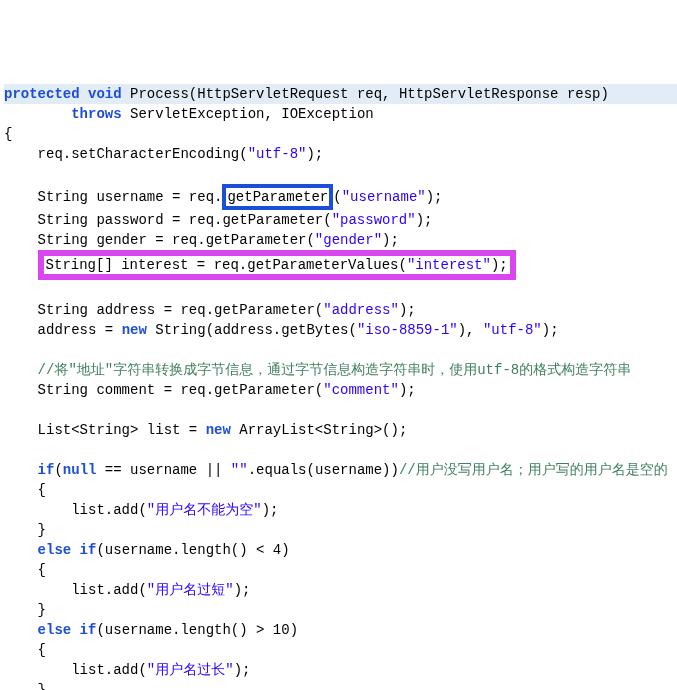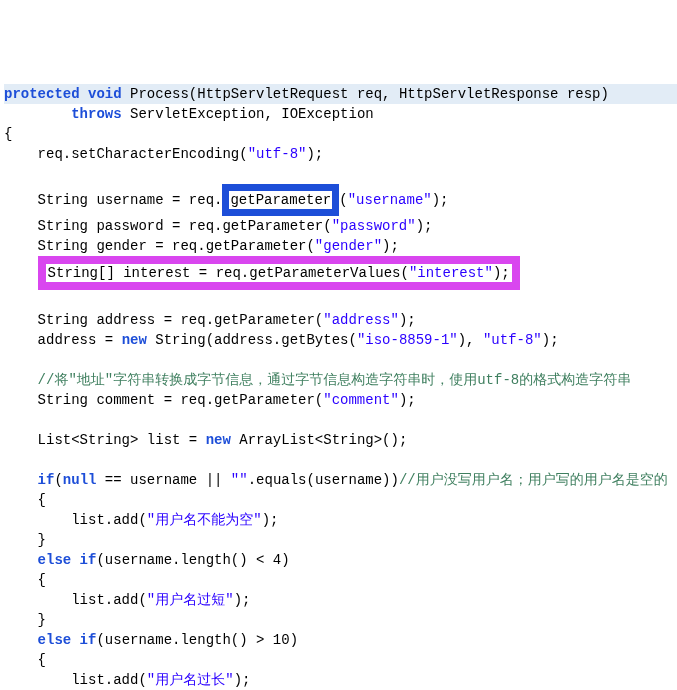--- a/index.html
+++ b/index.html
@@ -11,27 +11,27 @@
     background: #ffffff;
     color: #000000;
     white-space: pre;
   }
   .line { display: block; }
   .kw { color: #1d4ed8; font-weight: bold; }
   .str { color: #2a00ff; }
   .comment { color: #3f7f5f; }
   .highlight-blue { background-color: #e2ecf6; }
   .box-red {
-    border: 7px solid #1d4ed8;
+    border: 4px solid #1d4ed8;
     padding: 0 1px;
     display: inline-block;
     line-height: 18px;
   }
   .box-red-thick {
-    border: 8px solid #d946ef;
+    border: 6px solid #d946ef;
     padding: 0 2px;
     display: inline-block;
     line-height: 18px;
   }
 </style>
 </head>
 <body>
 
 
 

